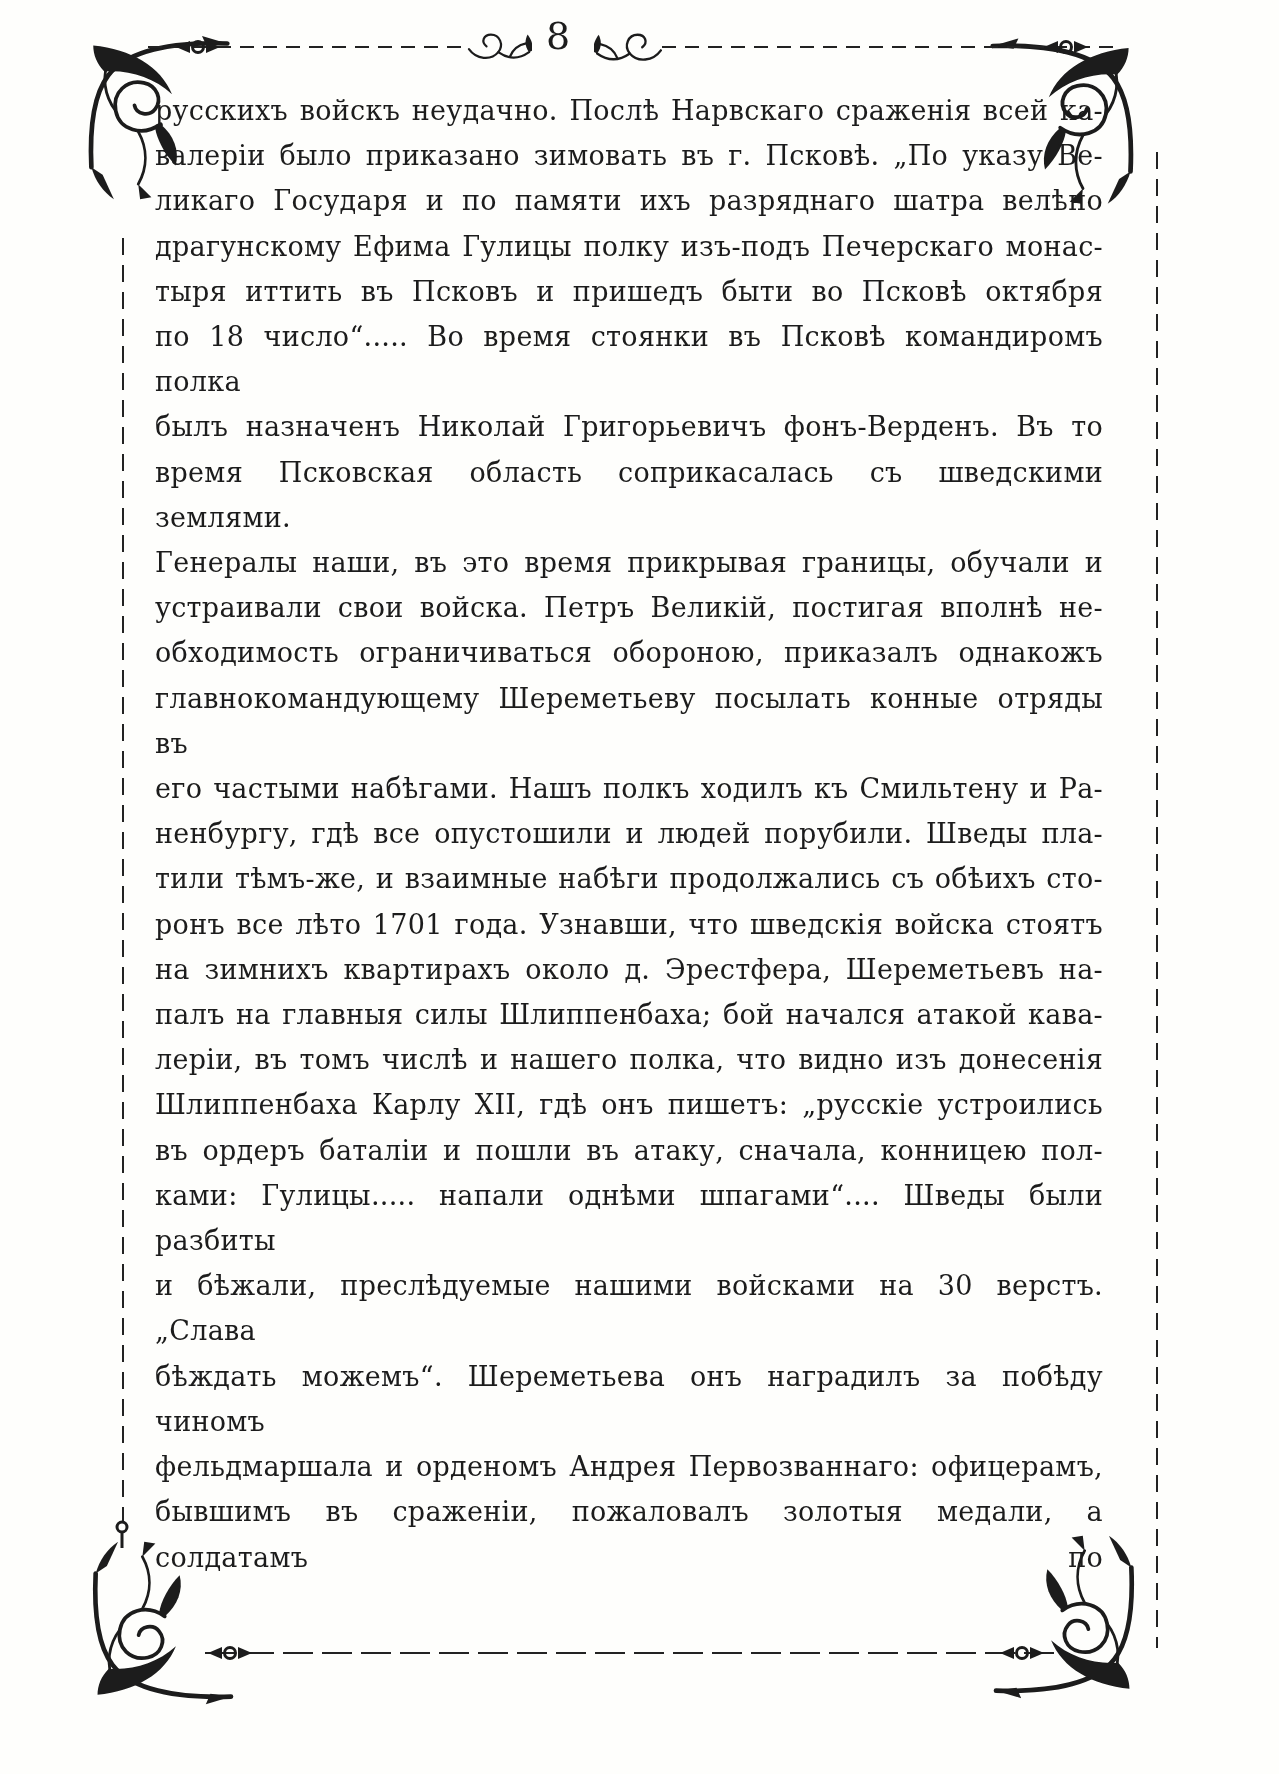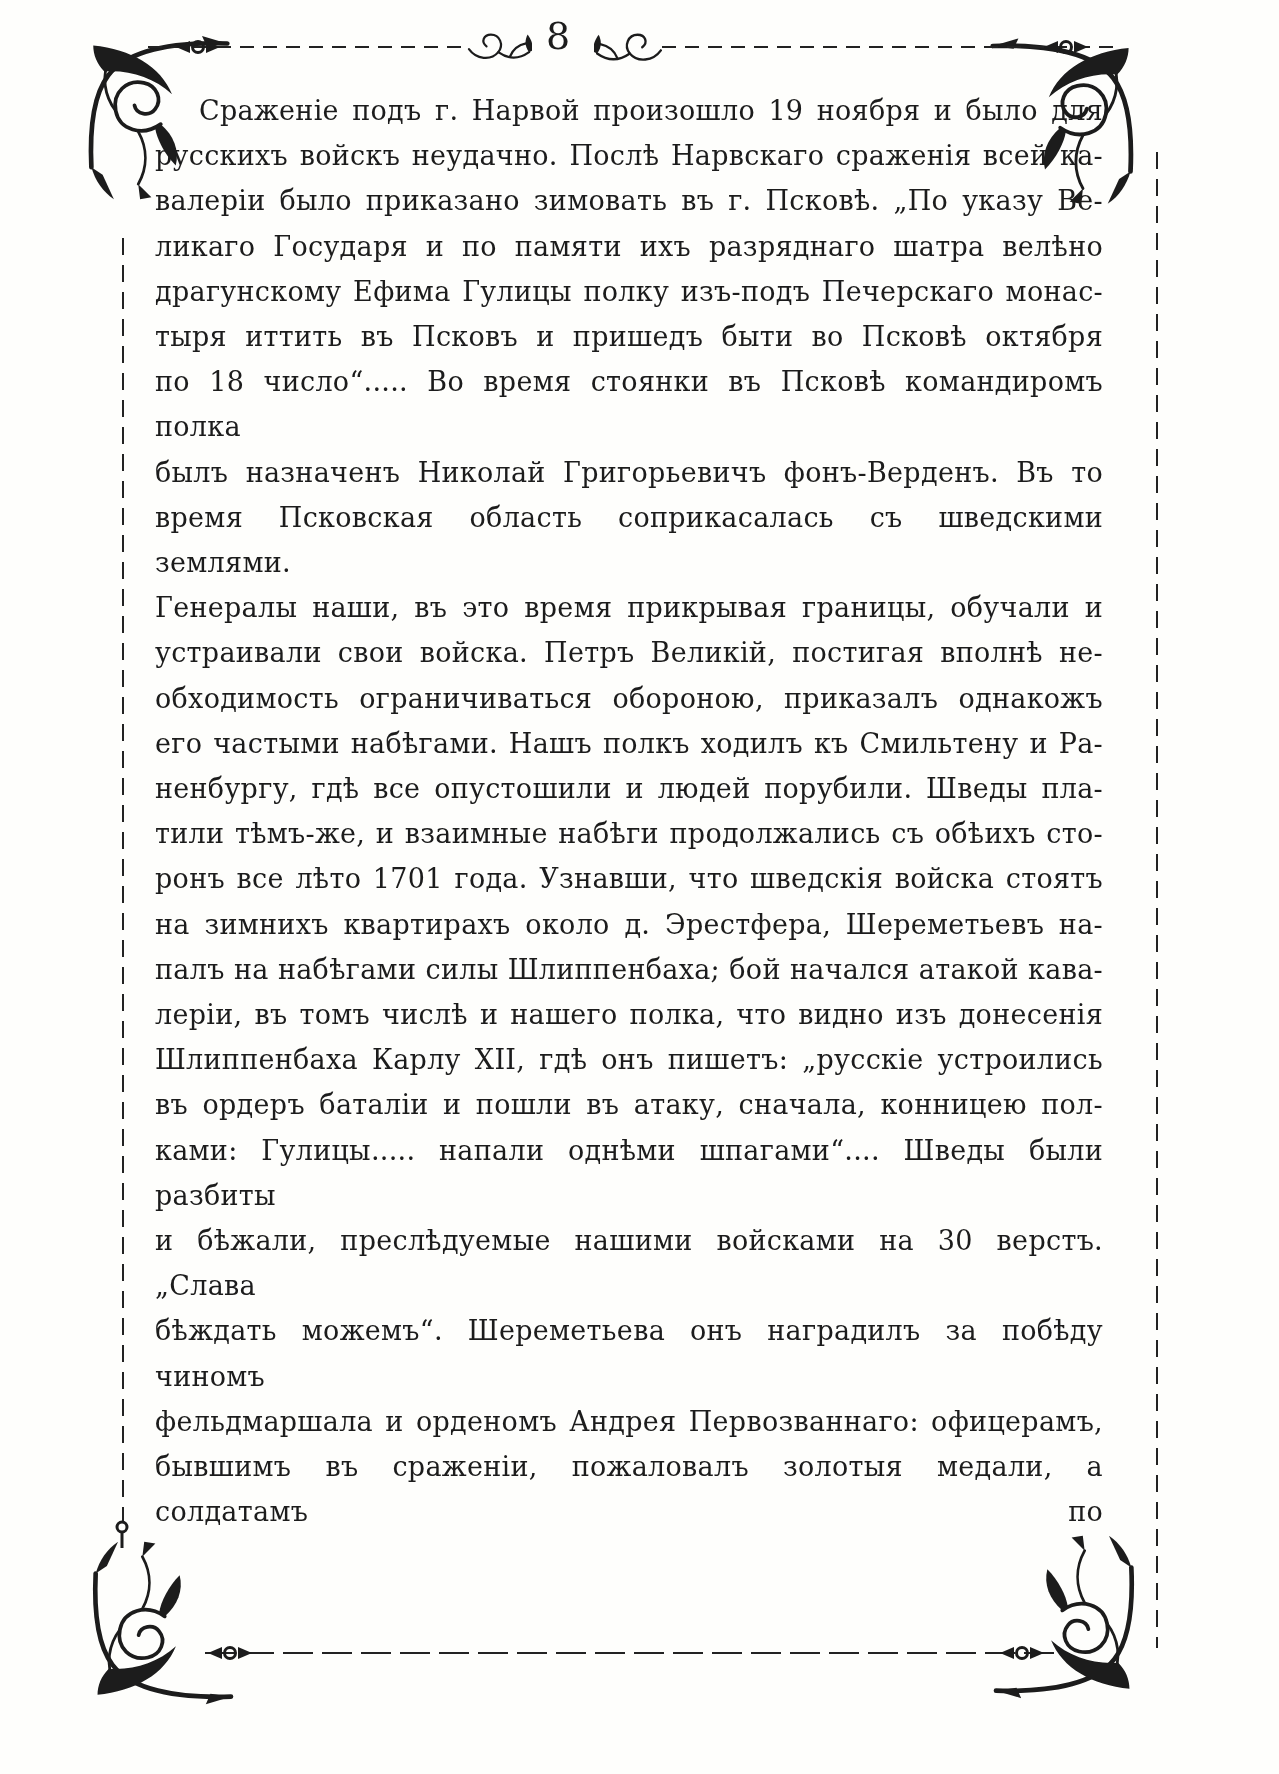--- a/index.html
+++ b/index.html
@@ -158,38 +158,38 @@
       </svg>
   </div>
   <div class="page-number">8</div>
   <div class="orn flip-x" style="left:594px;top:24px;width:70px;height:48px">
     <svg viewBox="0 0 90 54">
         <use href="#header-vine"></use>
       </svg>
   </div>
 
   <div class="body-text">
-      <div class="text-line indent">Сраженіе подъ г. Нарвой произошло 19 ноября и было для</div>
       <div class="text-line">русскихъ войскъ неудачно. Послѣ Нарвскаго сраженія всей ка-</div>
       <div class="text-line">валеріи было приказано зимовать въ г. Псковѣ. „По указу Ве-</div>
       <div class="text-line">ликаго Государя и по памяти ихъ разряднаго шатра велѣно</div>
       <div class="text-line">драгунскому Ефима Гулицы полку изъ-подъ Печерскаго монас-</div>
       <div class="text-line">тыря иттить въ Псковъ и пришедъ быти во Псковѣ октября</div>
       <div class="text-line">по 18 число“..... Во время стоянки въ Псковѣ командиромъ полка</div>
       <div class="text-line">былъ назначенъ Николай Григорьевичъ фонъ-Верденъ. Въ то</div>
       <div class="text-line">время Псковская область соприкасалась съ шведскими землями.</div>
       <div class="text-line">Генералы наши, въ это время прикрывая границы, обучали и</div>
       <div class="text-line">устраивали свои войска. Петръ Великій, постигая вполнѣ не-</div>
       <div class="text-line">обходимость ограничиваться обороною, приказалъ однакожъ</div>
+      <div class="text-line">главнокомандующему Шереметьеву посылать конные отряды въ</div>
       <div class="text-line">его частыми набѣгами. Нашъ полкъ ходилъ къ Смильтену и Ра-</div>
       <div class="text-line">ненбургу, гдѣ все опустошили и людей порубили. Шведы пла-</div>
       <div class="text-line">тили тѣмъ-же, и взаимные набѣги продолжались съ обѣихъ сто-</div>
       <div class="text-line">ронъ все лѣто 1701 года. Узнавши, что шведскія войска стоятъ</div>
       <div class="text-line">на зимнихъ квартирахъ около д. Эрестфера, Шереметьевъ на-</div>
-      <div class="text-line">палъ на набѣгами силы Шлиппенбаха; бой начался атакой кава-</div>
+      <div class="text-line">палъ на главныя силы Шлиппенбаха; бой начался атакой кава-</div>
       <div class="text-line">леріи, въ томъ числѣ и нашего полка, что видно изъ донесенія</div>
       <div class="text-line">Шлиппенбаха Карлу XII, гдѣ онъ пишетъ: „русскіе устроились</div>
       <div class="text-line">въ ордеръ баталіи и пошли въ атаку, сначала, конницею пол-</div>
       <div class="text-line">ками: Гулицы..... напали однѣми шпагами“.... Шведы были разбиты</div>
       <div class="text-line">и бѣжали, преслѣдуемые нашими войсками на 30 верстъ. „Слава</div>
       <div class="text-line">бѣждать можемъ“. Шереметьева онъ наградилъ за побѣду чиномъ</div>
       <div class="text-line">фельдмаршала и орденомъ Андрея Первозваннаго: офицерамъ,</div>
       <div class="text-line">бывшимъ въ сраженіи, пожаловалъ золотыя медали, а солдатамъ по</div>
     </div>
 

